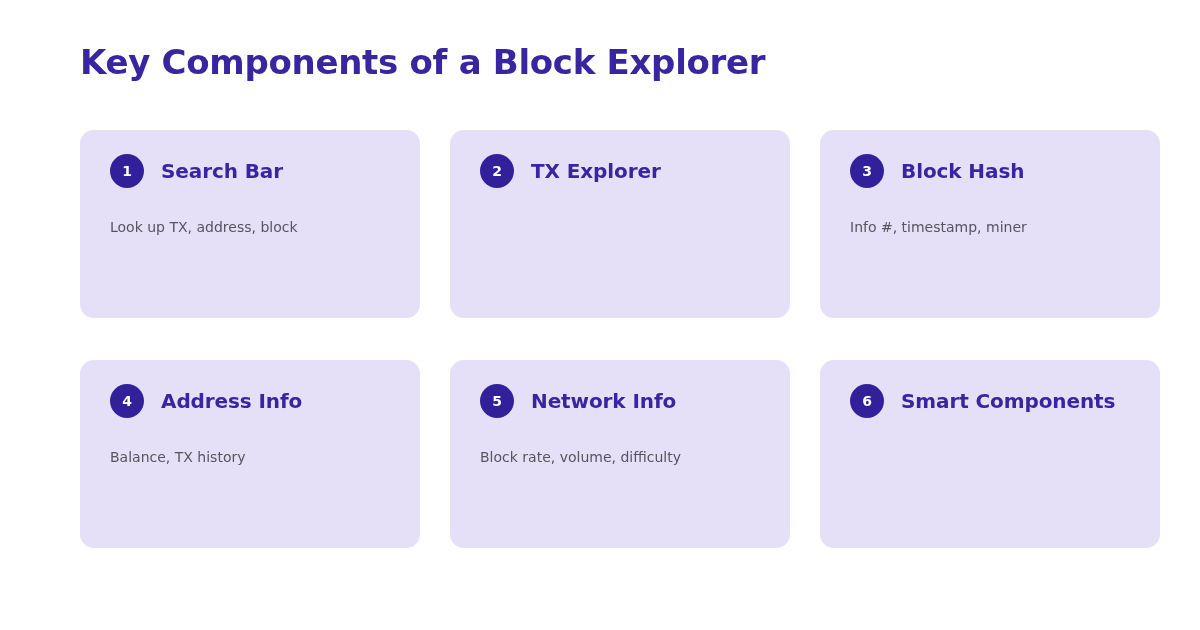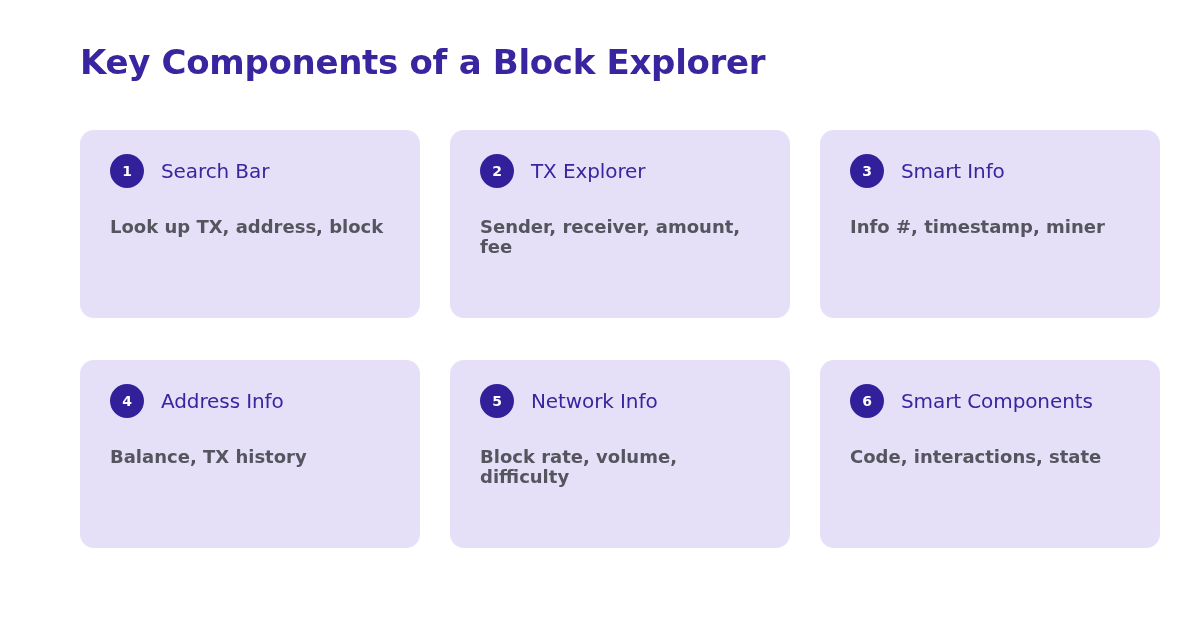--- a/index.html
+++ b/index.html
@@ -72,31 +72,31 @@
     font-weight: 700;
     display: flex;
     align-items: center;
     justify-content: center;
     line-height: 1;
   }
 
   .card-title {
     margin-left: 17px;
     font-size: 20px;
-    font-weight: 400;
+    font-weight: 700;
     color: #3A25A0;
     letter-spacing: -0.1px;
     white-space: nowrap;
   }
 
   .card-desc {
     margin-top: 29px;
-    font-size: 18px;
+    font-size: 14px;
     line-height: 20px;
-    font-weight: 700;
+    font-weight: 400;
     color: #55555F;
   }
 </style>
 </head>
 <body>
 
 <div class="page">
 
   <h1 class="page-title">Key Components of a Block Explorer</h1>
 
@@ -108,27 +108,26 @@
         <span class="card-title">Search Bar</span>
       </div>
       <p class="card-desc">Look up TX, address, block</p>
     </div>
 
     <div class="card">
       <div class="card-head">
         <span class="card-badge">2</span>
         <span class="card-title">TX Explorer</span>
       </div>
-      <p class="card-desc">Sender, receiver, amount, fee</p>
     </div>
 
     <div class="card">
       <div class="card-head">
         <span class="card-badge">3</span>
-        <span class="card-title">Smart Info</span>
+        <span class="card-title">Block Hash</span>
       </div>
       <p class="card-desc">Info #, timestamp, miner</p>
     </div>
 
     <div class="card">
       <div class="card-head">
         <span class="card-badge">4</span>
         <span class="card-title">Address Info</span>
       </div>
       <p class="card-desc">Balance, TX history</p>
@@ -140,17 +139,16 @@
         <span class="card-title">Network Info</span>
       </div>
       <p class="card-desc">Block rate, volume, difficulty</p>
     </div>
 
     <div class="card">
       <div class="card-head">
         <span class="card-badge">6</span>
         <span class="card-title">Smart Components</span>
       </div>
-      <p class="card-desc">Code, interactions, state</p>
     </div>
 
   </div>
 </div>
 
 </body></html>

